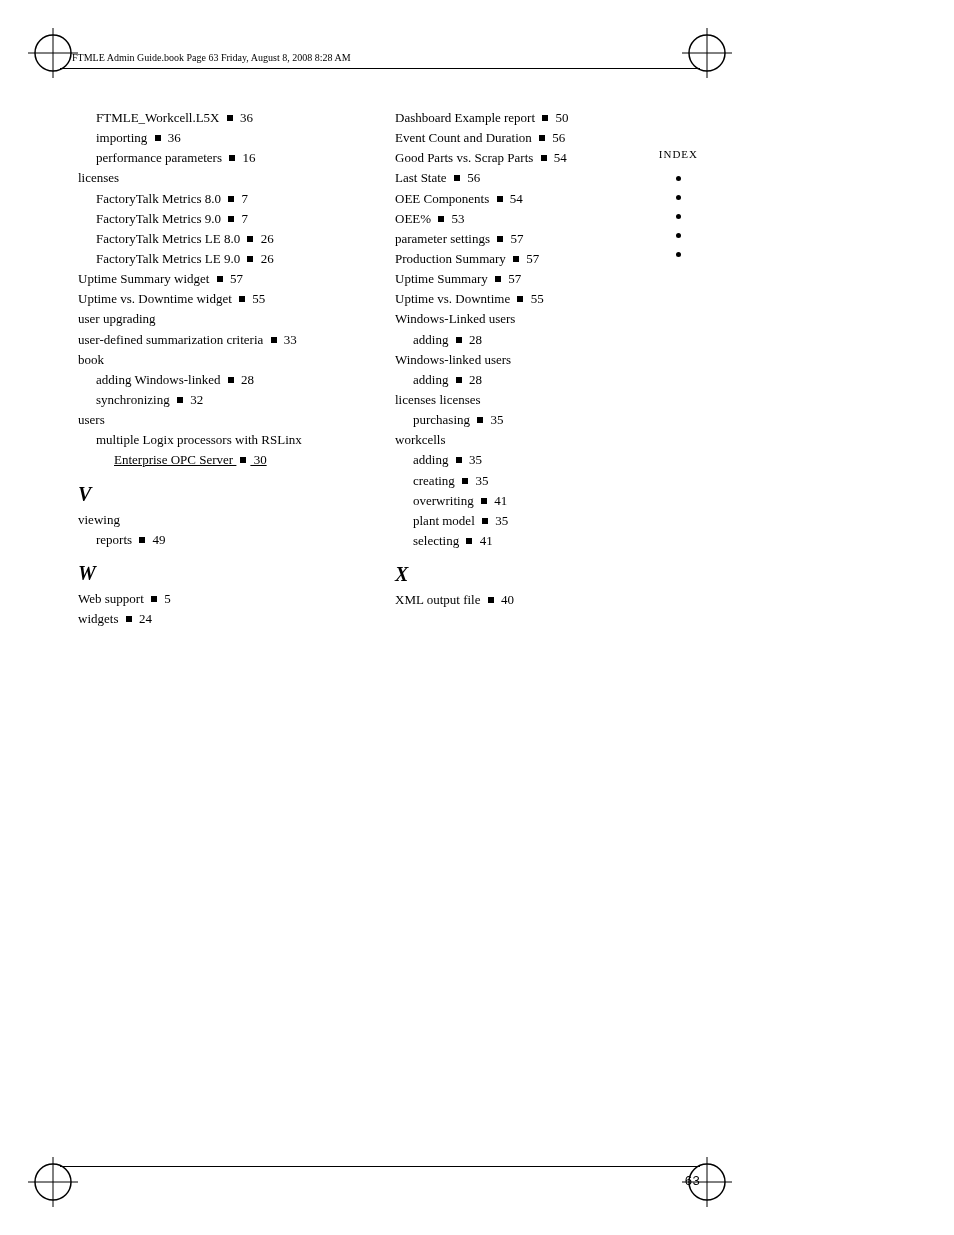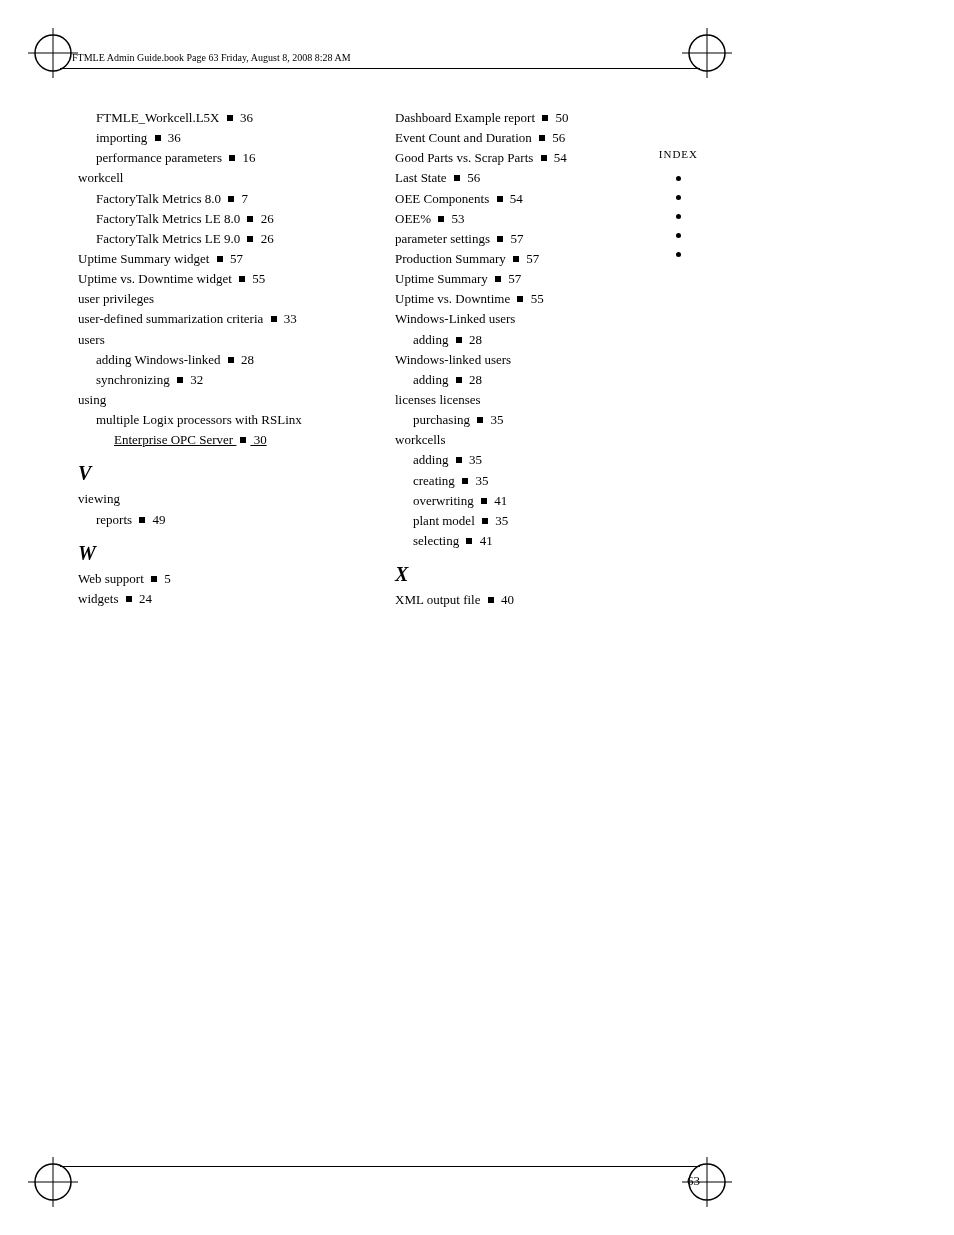--- a/index.html
+++ b/index.html
@@ -64,20 +64,21 @@
       right: 60px;
       height: 1px;
       background: #000;
     }
 
     .footer-page-num {
       position: absolute;
       bottom: 46px;
       right: 60px;
       font-size: 13px;
+      font-family: Liberation Mono, monospace;
     }
 
     
     .index-sidebar {
       position: absolute;
       top: 148px;
       right: 62px;
       display: flex;
       flex-direction: column;
       align-items: center;
@@ -215,32 +216,33 @@
   </div>
 
   <div class="content">
     <div class="columns">
 
       <div class="col-left">
 
         <div class="index-entry level2">FTMLE_Workcell.L5X <span class="bullet"></span> 36</div>
         <div class="index-entry level2">importing <span class="bullet"></span> 36</div>
         <div class="index-entry level2">performance parameters <span class="bullet"></span> 16</div>
-        <div class="index-entry level1">workcell</div>
+        <div class="index-entry level1">licenses</div>
         <div class="index-entry level2">FactoryTalk Metrics 8.0 <span class="bullet"></span> 7</div>
+        <div class="index-entry level2">FactoryTalk Metrics 9.0 <span class="bullet"></span> 7</div>
         <div class="index-entry level2">FactoryTalk Metrics LE 8.0 <span class="bullet"></span> 26</div>
         <div class="index-entry level2">FactoryTalk Metrics LE 9.0 <span class="bullet"></span> 26</div>
         <div class="index-entry level1">Uptime Summary widget <span class="bullet"></span> 57</div>
         <div class="index-entry level1">Uptime vs. Downtime widget <span class="bullet"></span> 55</div>
-        <div class="index-entry level1">user privileges</div>
+        <div class="index-entry level1">user upgrading</div>
         <div class="index-entry level1">user-defined summarization criteria <span class="bullet"></span> 33</div>
-        <div class="index-entry level1">users</div>
+        <div class="index-entry level1">book</div>
         <div class="index-entry level2">adding Windows-linked <span class="bullet"></span> 28</div>
         <div class="index-entry level2">synchronizing <span class="bullet"></span> 32</div>
-        <div class="index-entry level1">using</div>
+        <div class="index-entry level1">users</div>
         <div class="index-entry level2">multiple Logix processors with RSLinx</div>
         <div class="index-entry level3">Enterprise OPC Server <span class="bullet"></span> 30</div>
 
         <span class="section-letter"><em>V</em></span>
         <div class="index-entry level1">viewing</div>
         <div class="index-entry level2">reports <span class="bullet"></span> 49</div>
 
         <span class="section-letter"><em>W</em></span>
         <div class="index-entry level1">Web support <span class="bullet"></span> 5</div>
         <div class="index-entry level1">widgets <span class="bullet"></span> 24</div>

